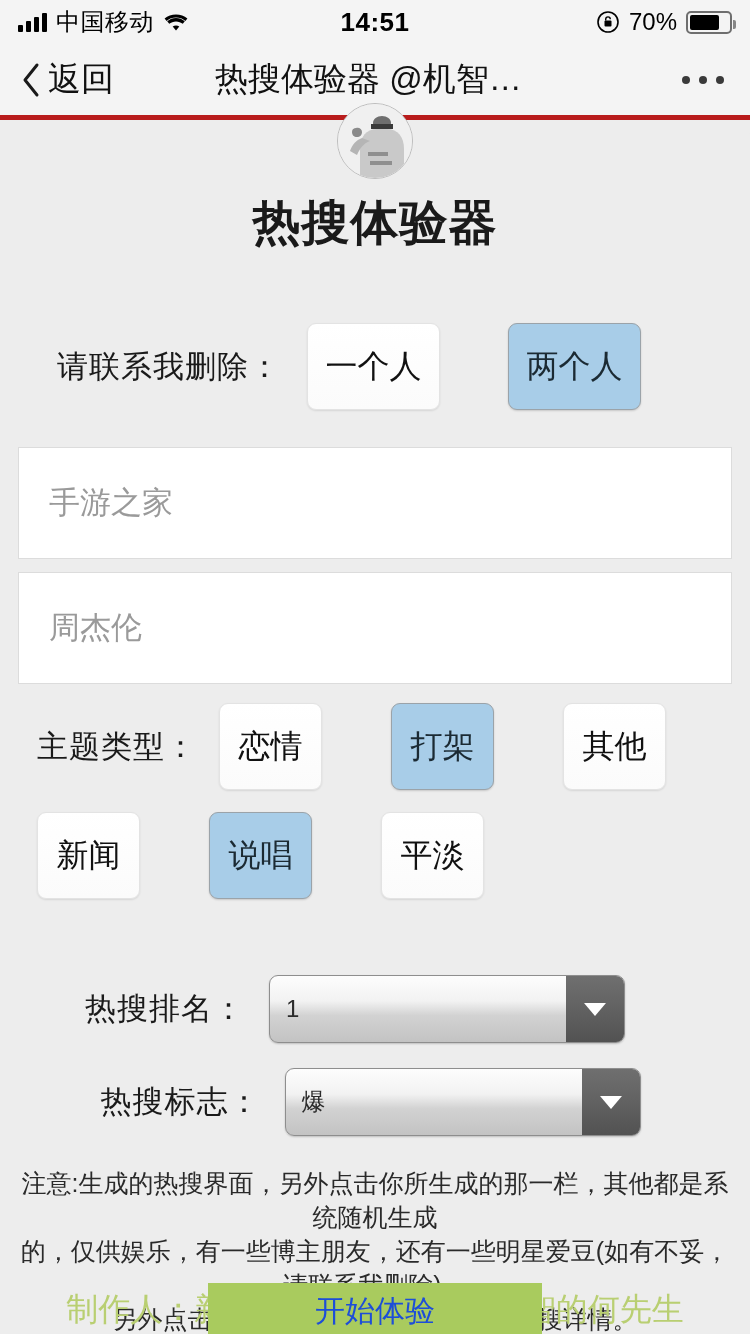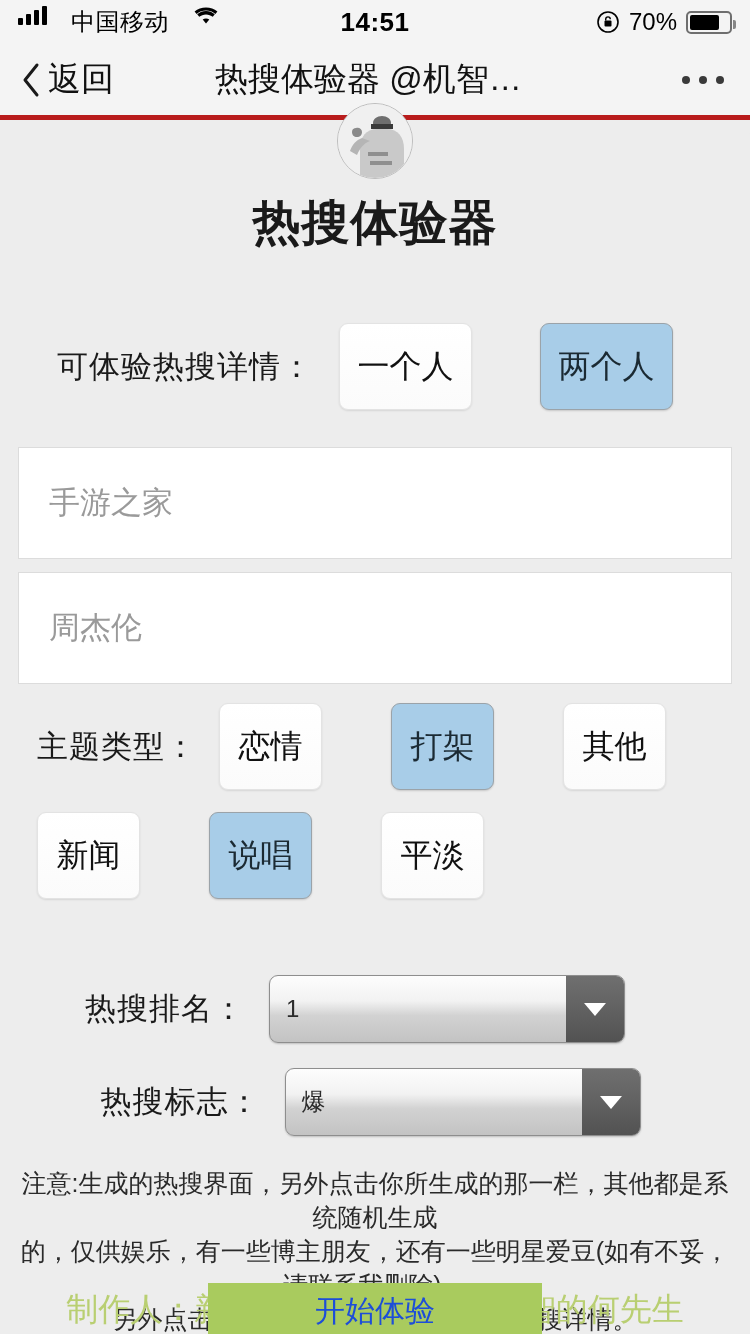--- a/index.html
+++ b/index.html
@@ -10,21 +10,21 @@
     overflow: hidden;
   }
   .phone { position: relative; width: 750px; height: 1334px; background: #ededed; }
 
   
   .statusbar {
     position: absolute; top: 0; left: 0; width: 750px; height: 44px;
     background: #f4f4f4;
     display: flex; align-items: center; color: #000;
   }
-  .sb-left { display: flex; gap: 24px; padding-left: 18px; width: 290px; }
+  .sb-left { display: flex; align-items: center; gap: 9px; padding-left: 18px; width: 290px; }
   .signal { display: flex; align-items: flex-end; gap: 3px; height: 19px; }
   .signal i { display: block; width: 5px; background: #000; border-radius: 1px; }
   .signal i:nth-child(1) { height: 7px; }
   .signal i:nth-child(2) { height: 11px; }
   .signal i:nth-child(3) { height: 15px; }
   .signal i:nth-child(4) { height: 19px; }
   .carrier { font-size: 24px; letter-spacing: .5px; }
   .wifi { width: 26px; height: 19px; position: relative; }
   .wifi svg { display: block; }
   .sb-center { flex: 1; text-align: center; font-size: 26px; font-weight: 600; letter-spacing: .5px; }
@@ -223,21 +223,21 @@
             <path d="M18 24c3-1 6 1 6 4s-2 5-5 5-5-2-5-5 2-4 4-4z" fill="#8a8a8a"></path>
             <path d="M30 48h20v4H30zm2 9h22v4H32z" fill="#8f8f8f"></path>
           </g>
         </svg>
       </div>
     </div>
 
     <div class="app-title">热搜体验器</div>
 
     <div class="row people-row">
-      <span class="row-label">可体验热搜详情：</span>
+      <span class="row-label">请联系我删除：</span>
       <div class="opt-btn">
         <span>一个人</span>
       </div>
       <div class="opt-btn selected">
         <span>两个人</span>
       </div>
     </div>
 
     <div class="text-input ti-1">
       <span>手游之家</span>

